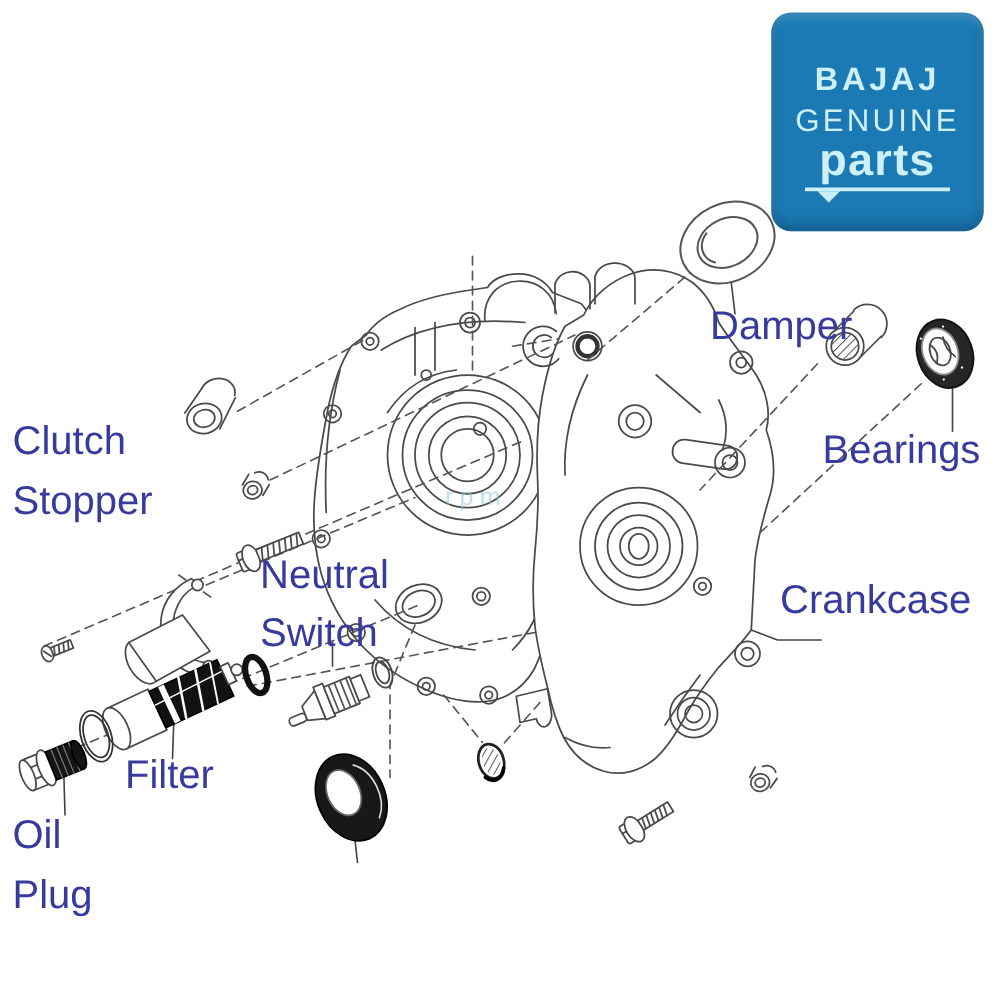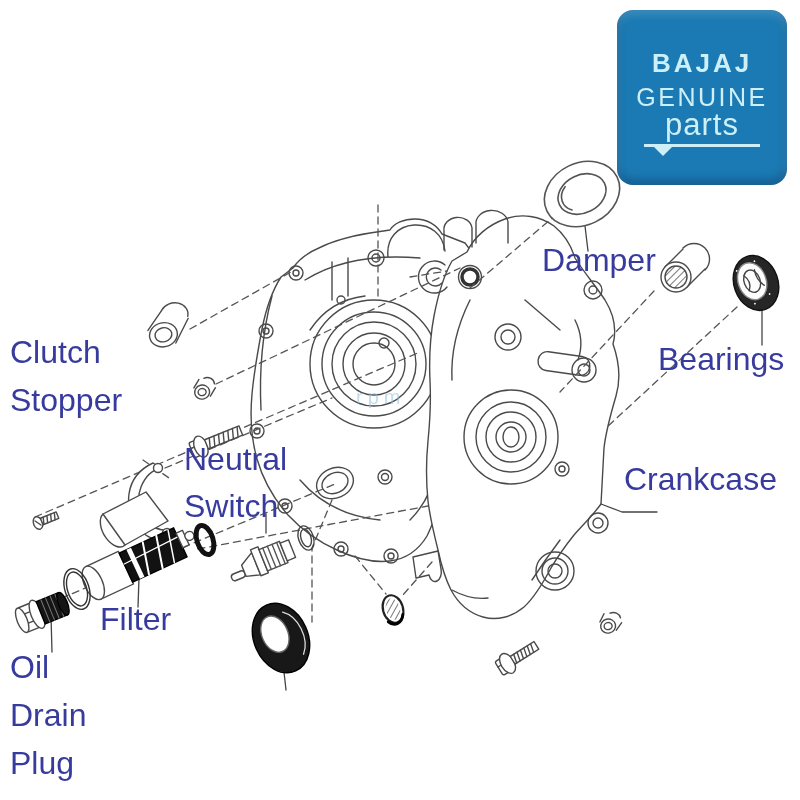--- a/index.html
+++ b/index.html
@@ -12,31 +12,31 @@
   html,body{margin:0;padding:0;background:#fff;}
   .stage{
     position:relative;width:800px;height:800px;background:#ffffff;overflow:hidden;
     font-family:"Liberation Sans",sans-serif;
   }
   .stage svg{position:absolute;left:0;top:0;}
   .lbl{
     position:absolute;color:var(--label-text);font-size:32px;line-height:48px;
     white-space:nowrap;font-weight:400;letter-spacing:0px;
   }
-  .lbl.tight{line-height:47px;}
+  .lbl.tight{line-height:47px;margin-left:24px;}
   
   .logo{
     position:absolute;left:617px;top:10px;width:170px;height:175px;
     background:var(--logo-bg);border-radius:16px;
     box-shadow:inset 0 -5px 10px rgba(0,20,60,.30), inset 0 4px 8px rgba(255,255,255,.18);
     display:flex;flex-direction:column;align-items:center;color:var(--logo-fg);
   }
   .logo-brand{margin-top:38px;font-weight:bold;font-size:26px;letter-spacing:3px;}
   .logo-genuine{margin-top:4px;font-size:25px;letter-spacing:2.5px;font-weight:400;}
-  .logo-parts{margin-top:-5px;font-size:31px;font-weight:normal;letter-spacing:1px;}
+  .logo-parts{margin-top:-5px;font-size:36px;font-weight:bold;letter-spacing:1px;}
   .logo-rule{position:relative;width:116px;height:3px;background:var(--logo-fg);margin-top:1px;}
   .logo-tri{
     position:absolute;left:10px;top:3px;width:0;height:0;
     border-left:9px solid transparent;border-right:9px solid transparent;
     border-top:9px solid var(--logo-fg);
   }
   .wm{
     fill:var(--watermark);opacity:.55;font-size:20px;letter-spacing:5px;
     font-family:"Liberation Sans",sans-serif;
   }
@@ -342,33 +342,32 @@
   <div class="lbl" style="left:10px;top:328px">
     <div>Clutch</div>
     <div>Stopper</div>
   </div>
 
   <div class="lbl tight" style="left:184px;top:436px">
     <div>Neutral</div>
     <div>Switch</div>
   </div>
 
-  <div class="lbl" style="left:542px;top:236px">Damper</div>
+  <div class="lbl" style="left:568px;top:236px">Damper</div>
 
   <div class="lbl" style="left:658px;top:335px">Bearings</div>
 
   <div class="lbl" style="left:624px;top:455px">Crankcase</div>
 
   <div class="lbl" style="left:100px;top:595px">
     <div>Filter</div>
   </div>
 
   <div class="lbl" style="left:10px;top:643px">
     <div>Oil</div>
-    <div>Drain</div>
     <div>Plug</div>
   </div>
 
 
   <div class="logo">
     <div class="logo-brand">BAJAJ</div>
     <div class="logo-genuine">GENUINE</div>
     <div class="logo-parts">parts</div>
     <div class="logo-rule">
       <span class="logo-tri"></span>

